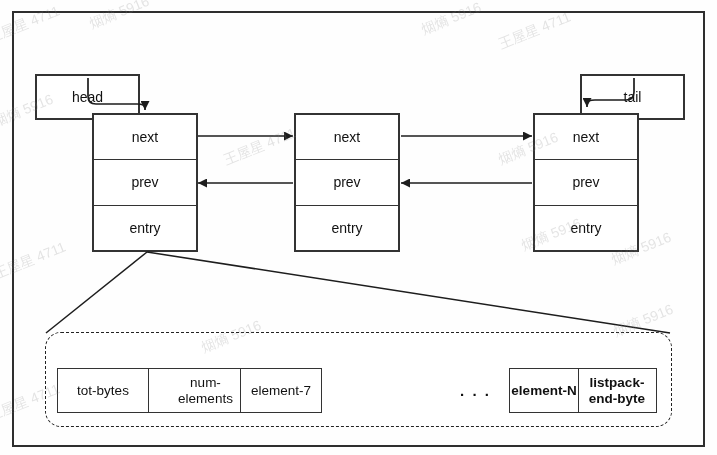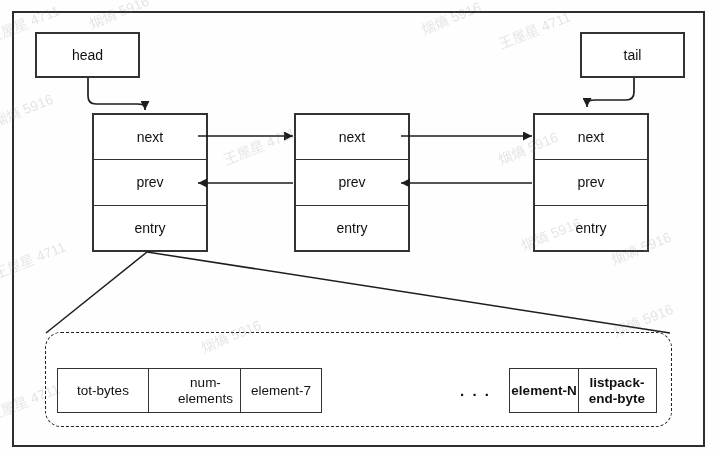--- a/index.html
+++ b/index.html
@@ -1,22 +1,22 @@
 <!DOCTYPE html>
 <html><head>
 <meta charset="utf-8">
 <style>
   html,body{margin:0;padding:0;background:#ffffff;}
   body{font-family:"Liberation Sans","DejaVu Sans",sans-serif;color:#111;}
   .stage{position:relative;width:717px;height:455px;background:#fefefe;overflow:hidden;}
   .frame{position:absolute;left:12px;top:11px;width:689px;height:432px;border:2px solid #2e2e2e;background:transparent;}
   .box{position:absolute;background:#fff;border:2px solid #333;box-sizing:border-box;
        display:flex;align-items:center;justify-content:center;font-size:14px;}
-  .headtail{width:105px;height:46px;}
-  .node{position:absolute;width:116px;height:139px;border:2px solid #333;box-sizing:border-box;
+  .headtail{width:105px;height:46px;margin-top:42px;}
+  .node{position:absolute;width:106px;height:139px;border:2px solid #333;box-sizing:border-box;
         background:#fff;display:flex;flex-direction:column;}
   .node .cell{flex:1;display:flex;align-items:center;justify-content:center;
               font-size:14px;border-bottom:1.5px solid #333;background:#fff;}
   .node .cell:last-child{border-bottom:none;}
   .svg-overlay{position:absolute;left:0;top:0;z-index:4;pointer-events:none;}
   .dashedbox{position:absolute;left:45px;top:332px;width:627px;height:95px;
              border:1.6px dashed #222;border-radius:16px;box-sizing:border-box;background:#fff;z-index:2;}
   .lp-title{position:absolute;left:45px;top:336px;width:627px;text-align:center;
             font-size:17px;font-weight:bold;z-index:3;}
   .lp-row{position:absolute;top:368px;display:flex;z-index:3;}

